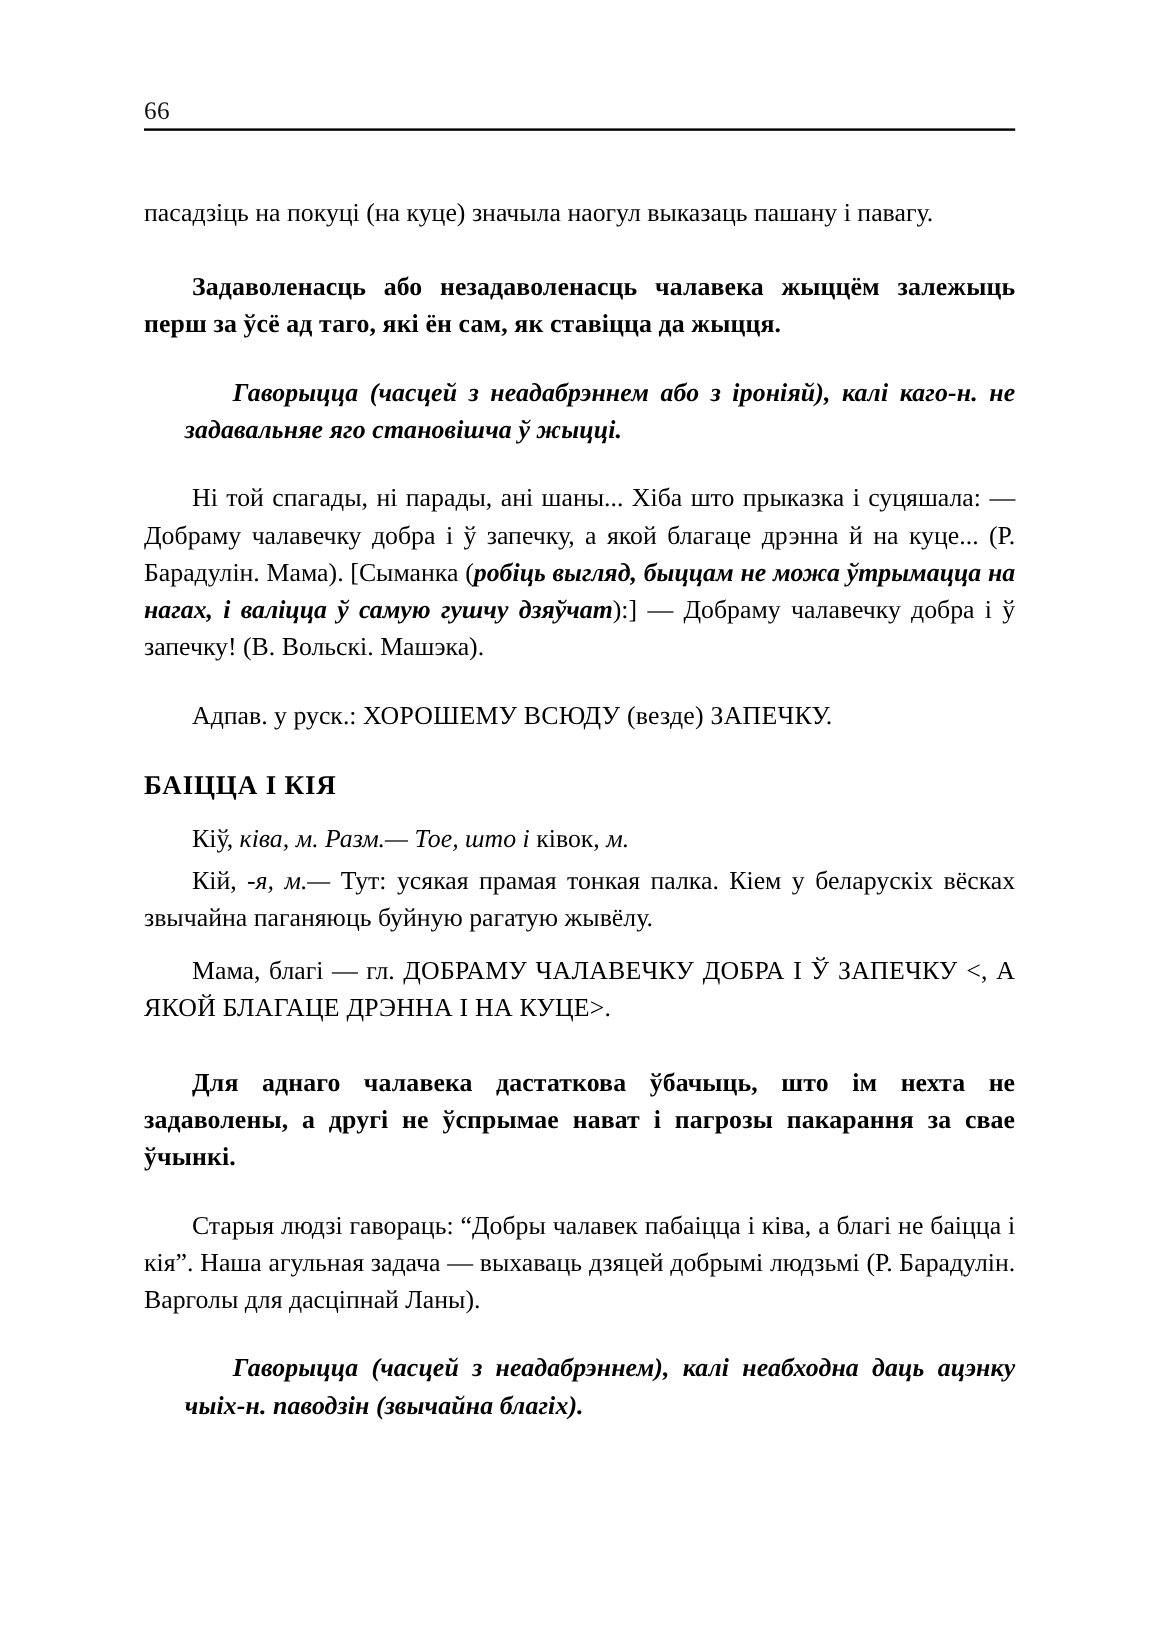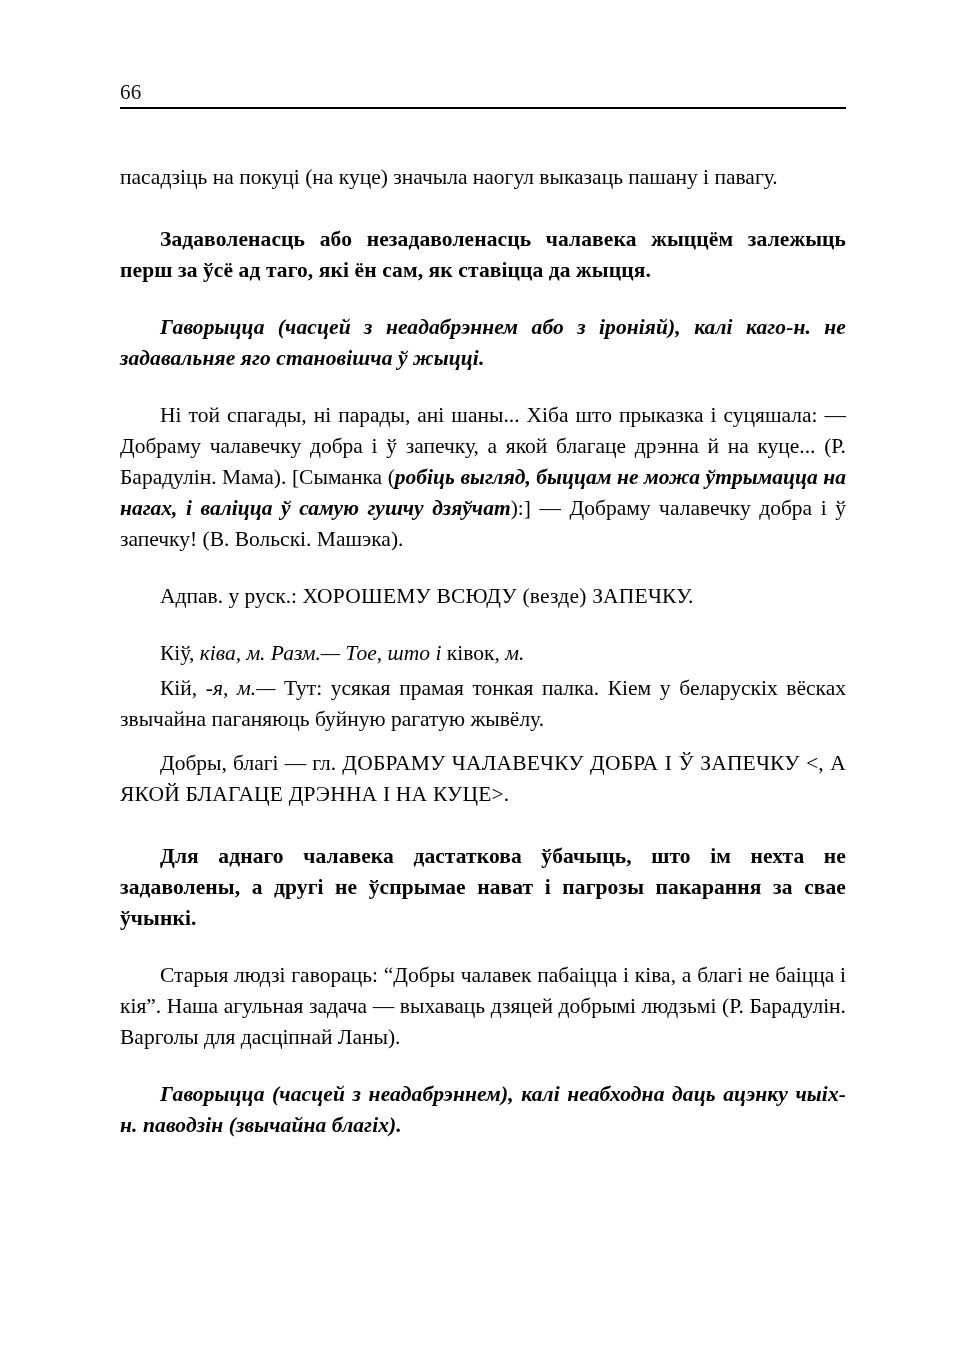--- a/index.html
+++ b/index.html
@@ -79,20 +79,21 @@
   p.b-block {
     font-weight: bold;
     letter-spacing: 0.1px;
   }
 
   
   p.bi-block {
     font-weight: bold;
     font-style: italic;
     letter-spacing: 0.1px;
+    margin-left: 34px;
   }
 
   
   p.headword {
     font-weight: bold;
     font-size: 22.5px;
     line-height: 33px;
     letter-spacing: 0.7px;
     text-indent: 24px;
     text-align: justify;
@@ -127,27 +128,27 @@
     <p class="noindent nostretch">пасадзіць на покуці (на куце) значыла наогул выказаць пашану і павагу.</p>
 
     <p class="indent b-block gap-lg nostretch">Задаволенасць або незадаволенасць чалавека жыццём залежыць перш за ўсё ад таго, які ён сам, як ставіцца да жыцця.</p>
 
     <p class="indent bi-block gap-md nostretch">Гаворыцца (часцей з неадабрэннем або з іроніяй), калі каго-н. не задавальняе яго становішча ў жыцці.</p>
 
     <p class="indent illustration gap-md nostretch"><span>Ні той спагады, ні парады, ані шаны... Хіба што прыказка і суцяшала: — Добраму чалавечку добра і ў запечку, а якой благаце дрэнна й на куце... (Р. Барадулін. Мама). [Сыманка (</span><span class="boldital">робіць выгляд, быццам не можа ўтрымацца на нагах, і валіцца ў самую гушчу дзяўчат</span><span>):] — Добраму чалавечку добра і ў запечку! (В. Вольскі. Машэка).</span></p>
 
     <p class="indent gap-md nostretch"><span>Адпав. у руск.: </span><span class="caps">ХОРОШЕМУ ВСЮДУ (везде) ЗАПЕЧКУ.</span></p>
 
-    <p class="headword gap-md nostretch"></p>
+    <p class="headword gap-md nostretch"><span class="l2">БАІЦЦА І КІЯ</span></p>
 
     <p class="indent gap-sm nostretch"><span>Кіў, </span><span class="ital">ківа, м. Разм.— Тое, што і </span><span>ківок, </span><span class="ital">м.</span></p>
 
     <p class="indent gap-xs nostretch"><span>Кій, </span><span class="ital">-я, м.— </span><span>Тут: усякая прамая тонкая палка. Кіем у беларускіх вёсках звычайна паганяюць буйную рагатую жывёлу.</span></p>
 
-    <p class="indent gap-sm nostretch"><span>Добры, благі — гл. </span><span class="caps">ДОБРАМУ ЧАЛАВЕЧКУ ДОБРА І Ў ЗАПЕЧКУ &lt;, А ЯКОЙ БЛАГАЦЕ ДРЭННА І НА КУЦЕ&gt;.</span></p>
+    <p class="indent gap-sm nostretch"><span>Мама, благі — гл. </span><span class="caps">ДОБРАМУ ЧАЛАВЕЧКУ ДОБРА І Ў ЗАПЕЧКУ &lt;, А ЯКОЙ БЛАГАЦЕ ДРЭННА І НА КУЦЕ&gt;.</span></p>
 
     <p class="indent b-block gap-lg nostretch">Для аднаго чалавека дастаткова ўбачыць, што ім нехта не задаволены, а другі не ўспрымае нават і пагрозы пакарання за свае ўчынкі.</p>
 
     <p class="indent illustration gap-md nostretch">Старыя людзі гавораць: “Добры чалавек пабаіцца і ківа, а благі не баіцца і кія”. Наша агульная задача — выхаваць дзяцей добрымі людзьмі (Р. Барадулін. Варголы для дасціпнай Ланы).</p>
 
     <p class="indent bi-block gap-md nostretch">Гаворыцца (часцей з неадабрэннем), калі неабходна даць ацэнку чыіх-н. паводзін (звычайна благіх).</p>
 
   </div>
 </div>
 

